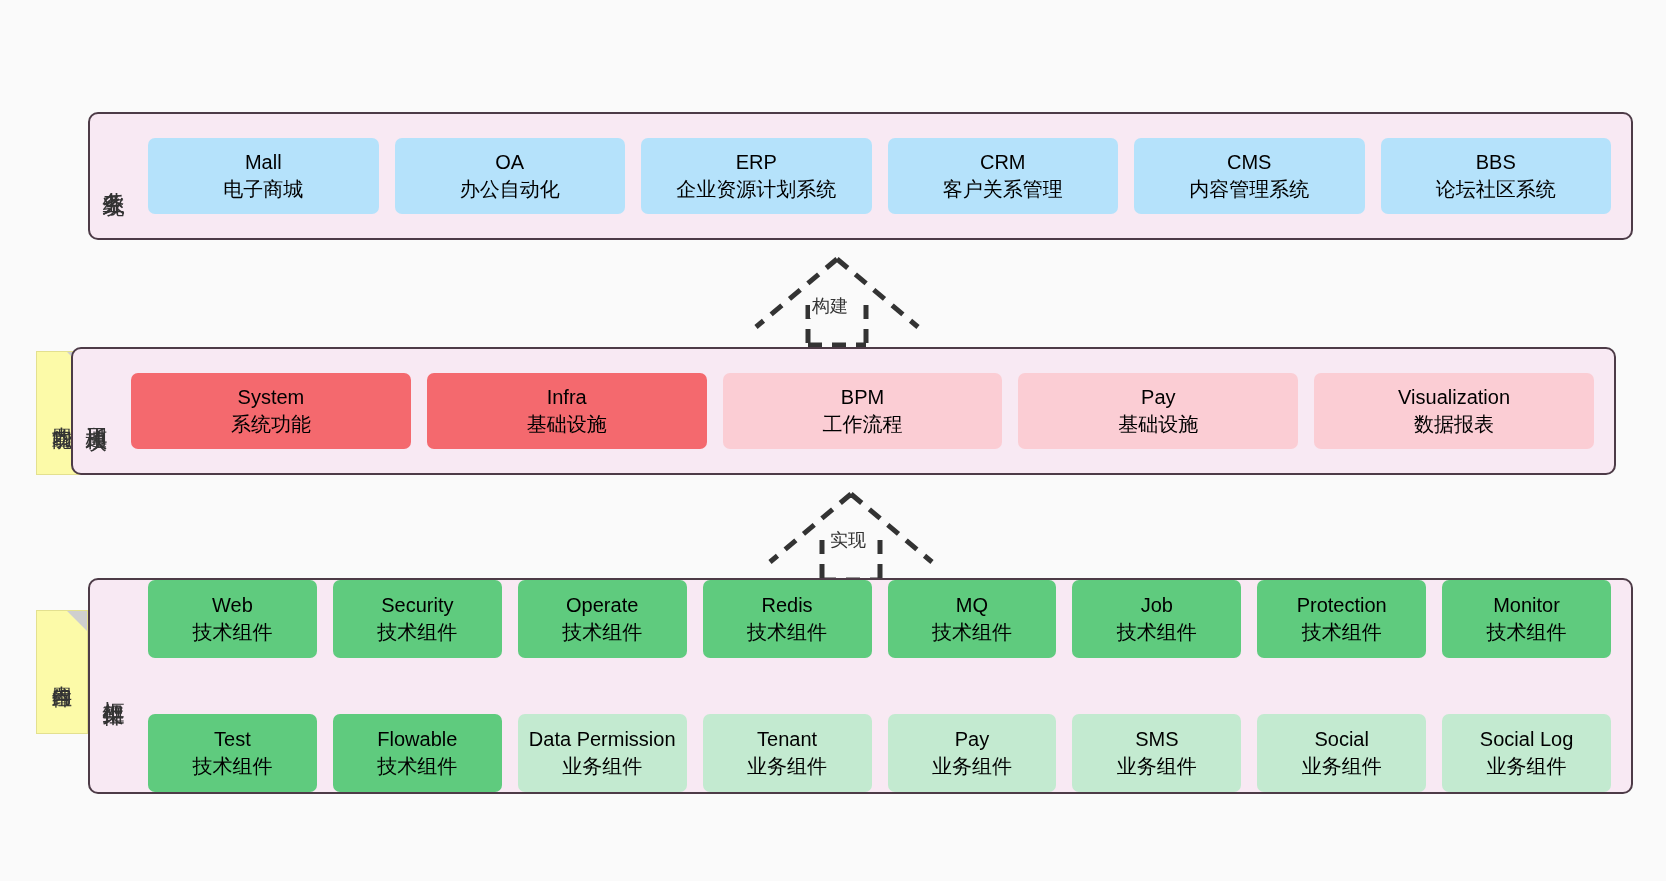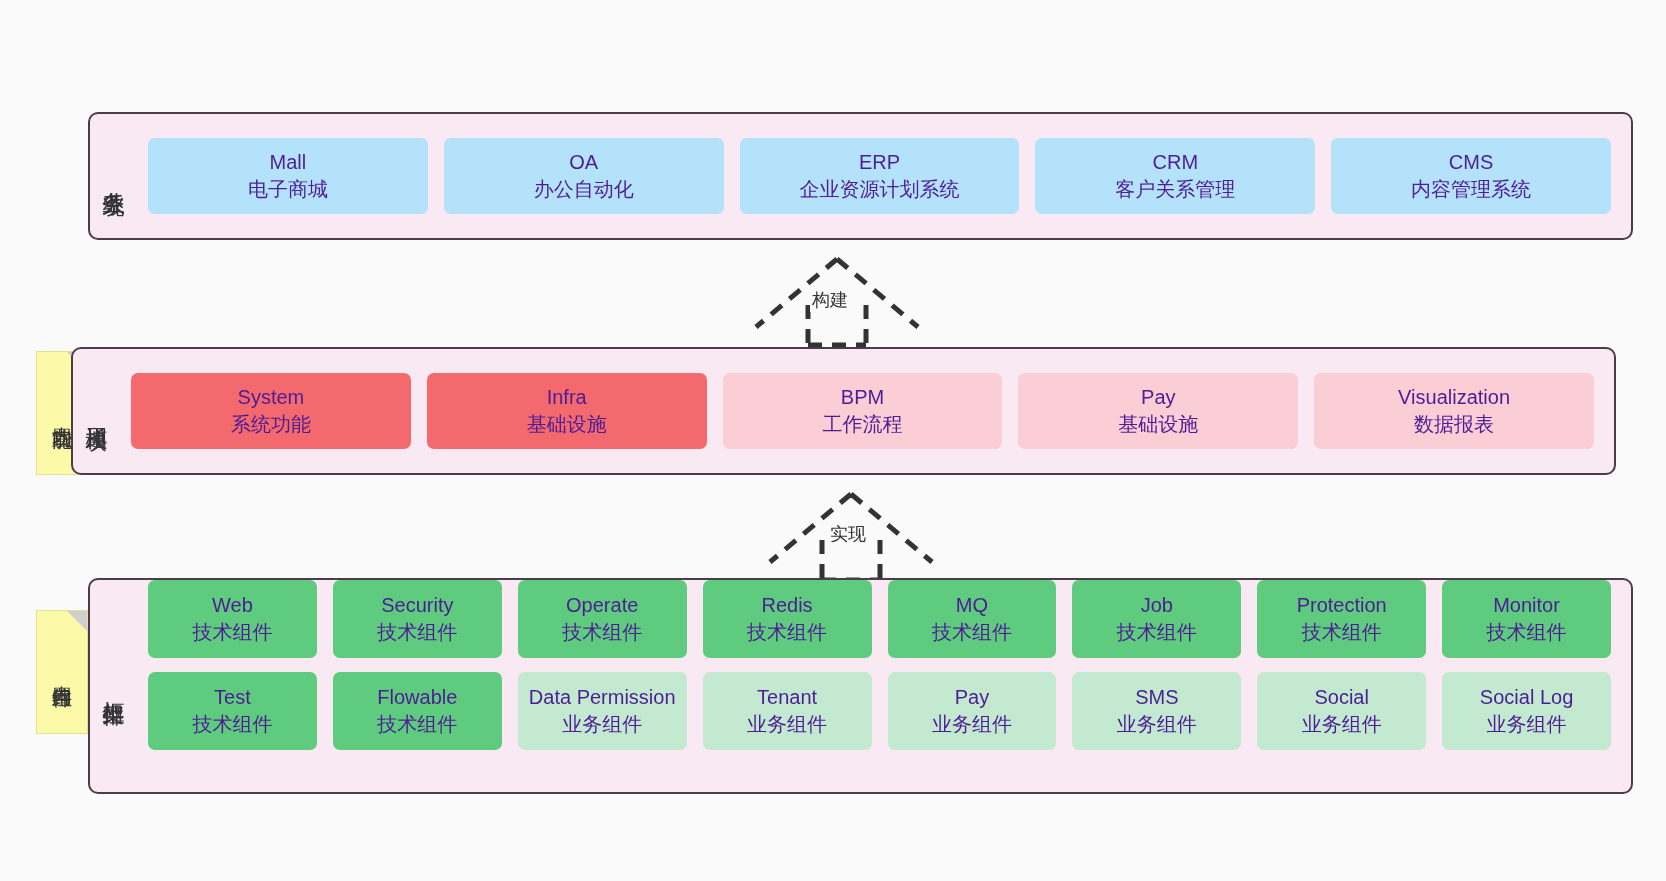--- a/index.html
+++ b/index.html
@@ -65,21 +65,21 @@
     box-sizing: border-box;
     width: 100%;
     border-radius: 7px;
     display: flex;
     flex-direction: column;
     align-items: center;
     justify-content: center;
     text-align: center;
     font-size: 20px;
     line-height: 1.35;
-    color: #4c1d95;
+    color: #000000;
     padding: 6px 6px;
   }
   .node .l1 { white-space: nowrap; }
   .node .l2 { white-space: nowrap; }
   .node.wrap .l1 { white-space: normal; }
 
   .n-blue  { background: #b5e2fb; }
   .n-red   { background: #f4696e; }
   .n-pink  { background: #fbcdd4; }
   .n-green { background: #5fcb7e; }
@@ -88,21 +88,21 @@
   
   .layer-1 { top: 112px; left: 88px; width: 1545px; height: 128px; }
   .layer-1 .node { height: 76px; }
 
   .layer-2 { top: 347px; left: 71px; width: 1545px; height: 128px; }
   .layer-2 .node { height: 76px; }
 
   .layer-3 { top: 578px; left: 88px; width: 1545px; height: 216px; }
   .layer-3 .layer-body {
     flex-direction: column;
-    justify-content: flex-start;
+    justify-content: space-between;
     gap: 14px;
     padding: 0 12px 0 4px;
   }
   .layer-3 .grid-row {
     display: flex;
     width: 100%;
     align-items: stretch;
   }
   .layer-3 .node { height: 78px; }
 
@@ -142,20 +142,21 @@
     position: absolute;
   }
   .arrow-label {
     position: absolute;
     font-size: 18px;
     color: #333;
     background: #fafafa;
     padding: 0 2px;
     white-space: nowrap;
     user-select: none;
+    margin-top: 6px;
   }
   .arrow-1 { left: 752px; top: 255px; width: 170px; height: 92px; }
   .arrow-1-label { left: 810px; top: 288px; }
   .arrow-2 { left: 766px; top: 490px; width: 170px; height: 92px; }
   .arrow-2-label { left: 828px; top: 522px; }
 </style>
 </head>
 <body>
 
 <div id="canvas">
@@ -187,20 +188,26 @@
           <div class="l1">CRM</div>
           <div class="l2">客户关系管理</div>
         </div>
       </div>
       <div class="cell-wrap">
         <div class="node n-blue">
           <div class="l1">CMS</div>
           <div class="l2">内容管理系统</div>
         </div>
       </div>
+      <div class="cell-wrap">
+        <div class="node n-blue">
+          <div class="l1">BBS</div>
+          <div class="l2">论坛社区系统</div>
+        </div>
+      </div>
 
     </div>
   </div>
 
   <svg class="arrow arrow-1" viewBox="0 0 170 92">
     <path d="M85 4 L166 72 M85 4 L4 72" fill="none" stroke="#333333" stroke-width="5" stroke-dasharray="14,10"></path>
     <path d="M56 50 L56 92 M114 50 L114 92 M56 90 L114 90" fill="none" stroke="#333333" stroke-width="5" stroke-dasharray="14,10"></path>
   </svg>
   <div class="arrow-label arrow-1-label">构建</div>
 

